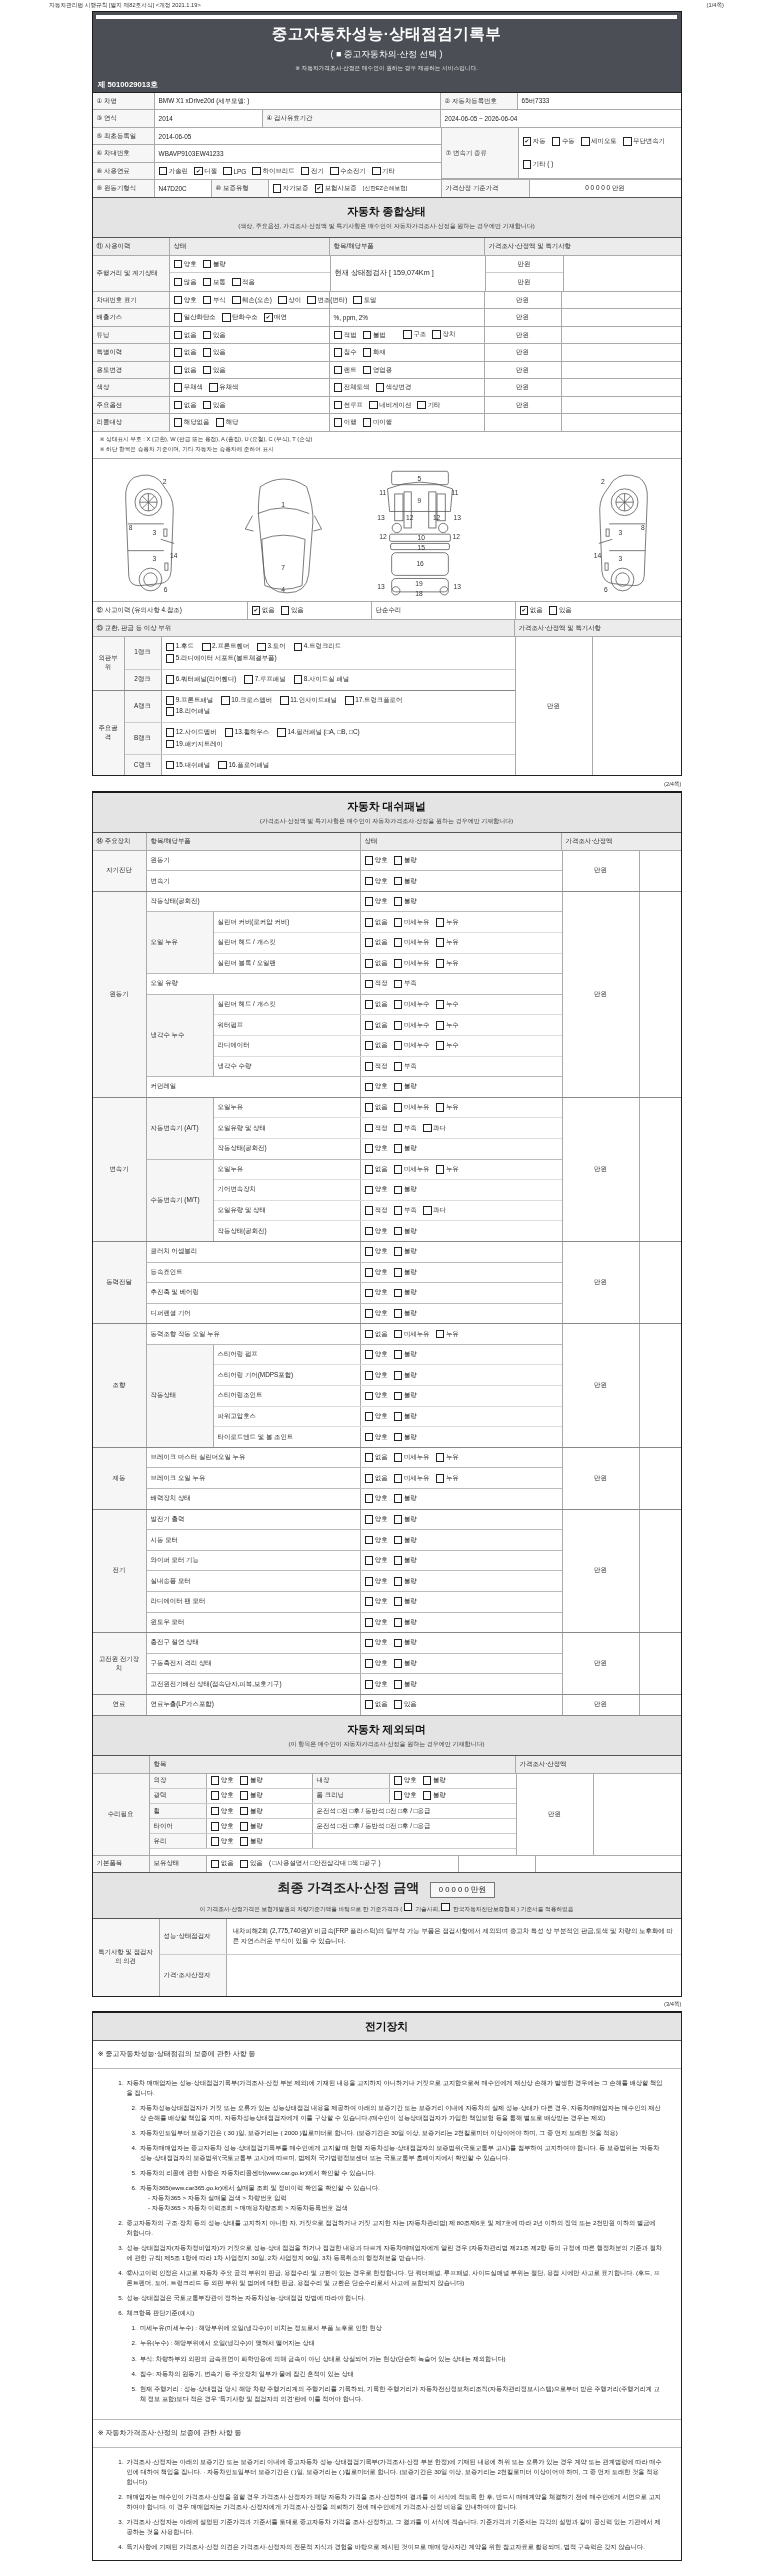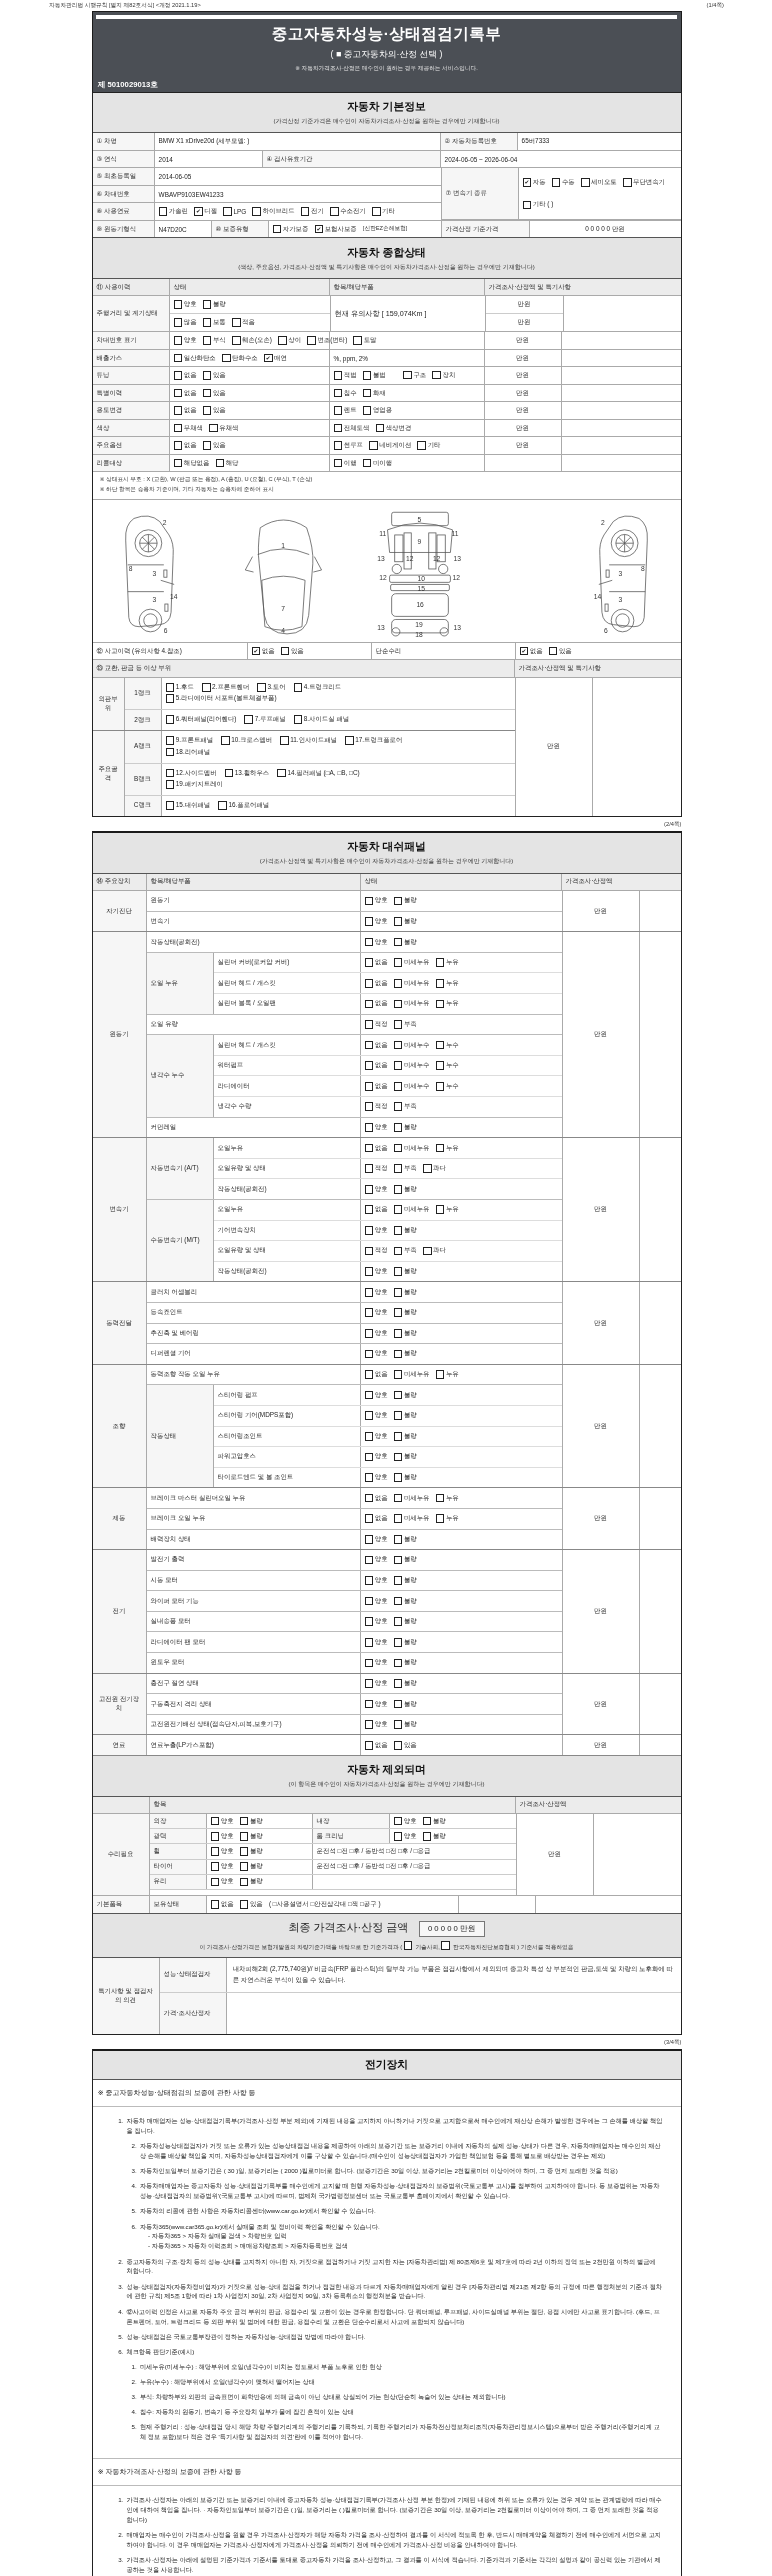--- a/index.html
+++ b/index.html
@@ -51,24 +51,20 @@
 
     <div class="docbox">
       <div class="stripe"></div>
       <div class="doc-title">중고자동차성능·상태점검기록부</div>
       <div class="doc-sub">( ■ 중고자동차의·산정 선택 )</div>
       <div class="doc-note">※ 자동차가격조사·산정은 매수인이 원하는 경우 제공하는 서비스입니다.</div>
       <div class="doc-no">제 5010029013호</div>
     </div>
 
     <div class="outerbox" style="border-top:1px solid #222;">
-      <div class="secband">
-        <div class="sectitle">자동차 기본정보</div>
-        <div class="secsub">(가격산정 기준가격은 매수인이 자동차가격조사·산정을 원하는 경우에만 기재합니다)</div>
-      </div>
       <div id="basicTable">
   <div class="trow">
     <div class="tcell lab" style="width:62px;">① 차명</div>
     <div class="tcell" style="width:286px;">BMW X1 xDrive20d (세부모델: )</div>
     <div class="tcell lab" style="width:77px;">② 자동차등록번호</div>
     <div class="tcell" style="flex:1;border-right:none;">65버7333</div>
   </div>
   <div class="trow">
     <div class="tcell lab" style="width:62px;">③ 연식</div>
     <div class="tcell" style="width:108px;">2014</div>
@@ -197,21 +193,21 @@
                 <span class="opt">
                   <span class="cb"></span>
                   <span class="ol">보통</span>
                 </span>
                 <span class="opt">
                   <span class="cb"></span>
                   <span class="ol">적음</span>
                 </span>
               </div>
     </div>
-    <div class="tcell" style="width:155px;font-size:7.2px;">현재 유의사항 [ 159,074Km ]</div>
+    <div class="tcell" style="width:155px;font-size:7.2px;">현재 상태점검자 [ 159,074Km ]</div>
     <div style="width:77px;border-right:0.5px solid #aaa;">
       <div class="tcell price" style="border-right:none;border-bottom:0.5px solid #ccc;min-height:17.5px;justify-content:center;">만원</div>
       <div class="tcell price" style="border-right:none;min-height:17.5px;justify-content:center;">만원</div>
     </div>
     <div class="tcell" style="flex:1;border-right:none;"></div>
   </div>
   <div class="trow">
     <div class="tcell lab" style="width:77px;">차대번호 표기</div>
     <div class="tcell" style="width:160px;">
               <span class="opt">
@@ -1482,21 +1478,21 @@
               </span>
               <span>( □사용설명서 □안전삼각대 □잭 □공구 )</span>
             </div>
     <div class="tcell" style="width:77px;"></div>
     <div class="tcell" style="flex:1;border-right:none;"></div>
   </div>
         </div>
 
       <div id="finalPrice">
   <div style="background:#e4e4e4;border-bottom:0.5px solid #555;padding:6.2px 0 5.2px 0;text-align:center;">
-    <span style="font-size:11px;font-weight:normal;">최종 가격조사·산정 금액</span>
+    <span style="font-size:13px;font-weight:bold;">최종 가격조사·산정 금액</span>
     <span style="display:inline-block;border:0.5px solid #777;background:#f7f7f7;padding:2.1px 8.2px;margin-left:8.2px;font-size:7.7px;">0 0 0 0 0 만원</span>
     <div class="small" style="margin-top:4.1px;">이 가격조사·산정가격은 보험개발원의 차량기준가액을 바탕으로 한 기준가격과 ( <span class="cb"></span> 기술사회, <span class="cb"></span> 한국자동차진단보증협회 ) 기준서를 적용하였음</div>
   </div>
   </div>
       <div id="opinions">
   <div style="display:flex;">
     <div class="tcell lab" style="width:67px;justify-content:center;text-align:center;">특기사항 및 점검자의 의견</div>
     <div style="flex:1;">
       <div style="display:flex;border-bottom:0.5px solid #ccc;">
         <div class="tcell lab" style="width:67px;">성능·상태점검자</div>

